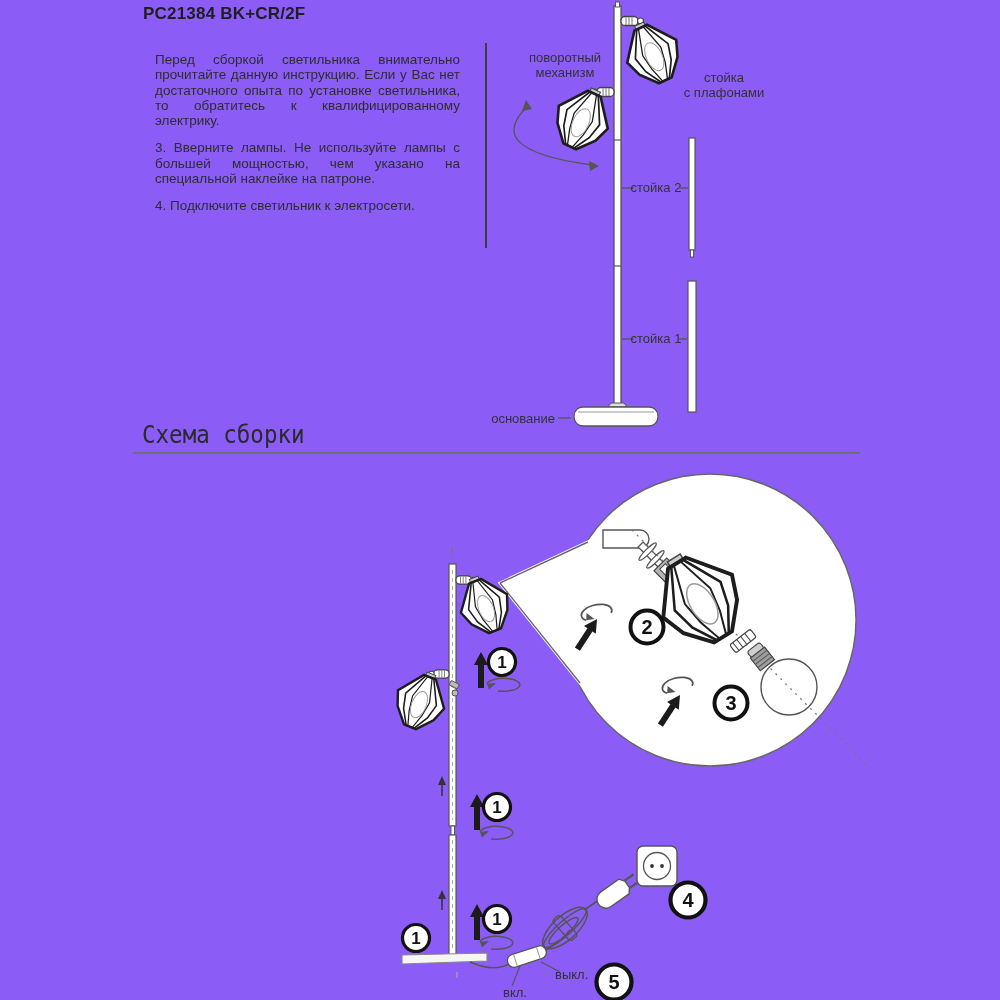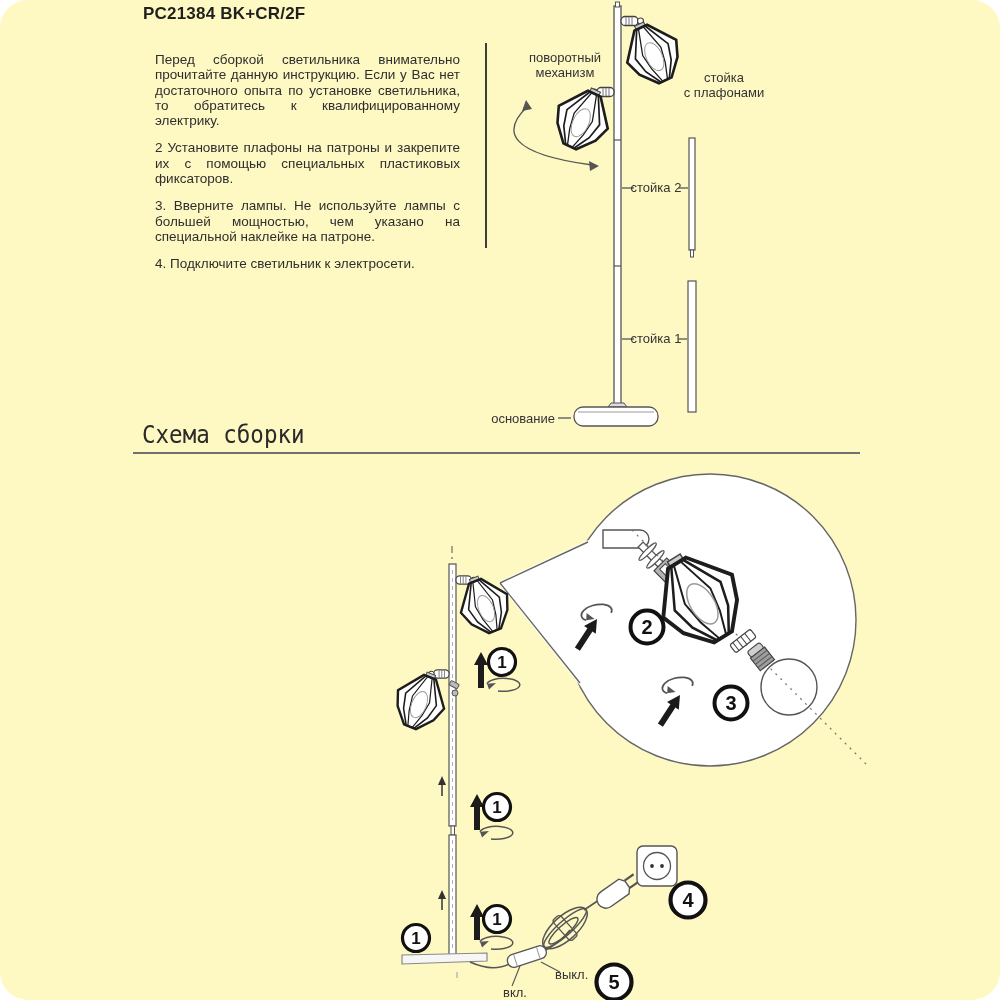--- a/index.html
+++ b/index.html
@@ -1,17 +1,17 @@
 <!DOCTYPE html>
 <html><head>
 <meta charset="utf-8">
 <style>
   html,body{margin:0;padding:0;background:#ffffff;}
-  .page{position:relative;width:1000px;height:1000px;background:#fef9c3;overflow:hidden;
-        font-family:"Liberation Sans",sans-serif;color:#2e2e2e;border-radius:28px;}
+  .page{position:relative;width:1000px;height:1000px;background:#8b5cf6;overflow:hidden;
+        font-family:"Liberation Sans",sans-serif;color:#2e2e2e;}
   .product-code{position:absolute;left:143px;top:4px;font-size:17px;font-weight:bold;
                 color:#1f1f1f;letter-spacing:.2px;}
   .instructions{position:absolute;left:143px;top:40px;width:329px;font-size:13.5px;
                 line-height:15.3px;text-align:justify;color:#2e2e2e;}
   .instructions p{margin:12px;}
   .b{font-weight:bold;}
   .vrule{position:absolute;left:485px;top:43px;width:2px;height:205px;background:#3d3d3d;}
   .section-title{position:absolute;left:142px;top:420px;font-size:25px;color:#2a2a2a;
                  font-family:"DejaVu Sans Mono",monospace;transform:scaleX(.9);
                  transform-origin:left top;white-space:nowrap;}
@@ -25,21 +25,20 @@
 </style>
 </head>
 <body>
 
 <div class="page">
 
   <div class="product-code">PC21384 BK+CR/2F</div>
 
   <div class="instructions">
     <p>Перед сборкой светильника внимательно прочитайте данную инструкцию. Если у Вас нет достаточного опыта по установке светильника, то обратитесь к квалифицированному электрику.</p>
-    <p>2 Установите плафоны на патроны и закрепите их с помощью специальных пластиковых фиксаторов.</p>
     <p>3. Вверните лампы. Не используйте лампы с большей мощностью, чем указано на специальной наклейке на патроне.</p>
     <p>4. Подключите светильник к электросети.</p>
   </div>
 
   <div class="vrule"></div>
 
   <svg class="parts-svg" width="300" height="440" viewBox="0 0 300 440">
     <defs>
       <g id="shade" stroke="#1d1d1d">
         <rect x="-5" y="-33" width="10" height="5" fill="#cccccc" stroke="#444" stroke-width="1"></rect>

